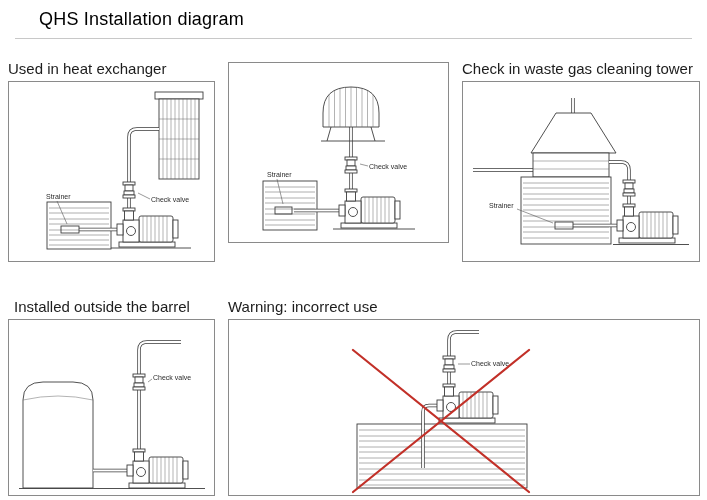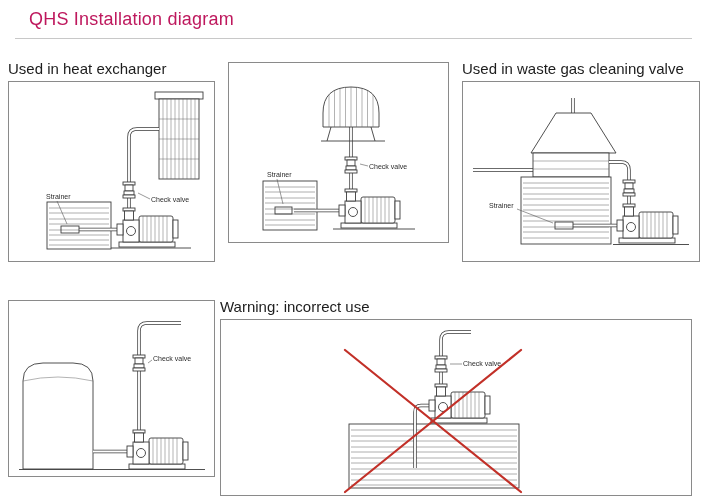--- a/index.html
+++ b/index.html
@@ -1,17 +1,17 @@
 <!DOCTYPE html>
 <html><head>
 <meta charset="utf-8">
 <style>
   *{margin:0;padding:0;box-sizing:border-box}
   html,body{width:707px;height:500px;background:#ffffff;font-family:"Liberation Sans",sans-serif;position:relative;overflow:hidden}
-  .page-title{position:absolute;left:29px;top:9px;font-size:18px;font-weight:500;color:#be185d;letter-spacing:.2px;white-space:nowrap}
+  .page-title{position:absolute;left:39px;top:9px;font-size:18px;font-weight:500;color:#000000;letter-spacing:.2px;white-space:nowrap}
   .title-rule{position:absolute;left:15px;top:38px;width:677px;height:1px;background:#c8c8c8}
   .panel{position:absolute}
   .caption{font-size:15px;color:#1d1d1d;height:14px;line-height:14px;margin-bottom:5px;white-space:nowrap}
   .box{border:1px solid #8a8a8a;background:#fff}
   svg{display:block}
   .lbl{font-size:7px;fill:#2b2b2b}
   .pipe-o{stroke:#3a3a3a;stroke-width:3.4;fill:none}
   .pipe-i{stroke:#ffffff;stroke-width:1.9;fill:none}
   .thin{stroke:#3c3c3c;stroke-width:.9;fill:#fff}
   .thin-nf{stroke:#3c3c3c;stroke-width:.9;fill:none}
@@ -116,21 +116,21 @@
       <use href="#checkvalve" x="114" y="94"></use>
       <path class="leader" d="M48,116 L54,141"></path>
       <text x="38" y="114" class="lbl">Strainer</text>
       <path class="leader" d="M139,103 L131,101"></path>
       <text x="140" y="106" class="lbl">Check valve</text>
     </svg>
   </div>
 </div>
 
 <div class="panel" style="left:462px;top:62px">
-  <div class="caption">Used in waste gas cleaning valve</div>
+  <div class="caption">Check in waste gas cleaning tower</div>
   <div class="box" style="width:238px;height:181px">
     <svg width="236" height="179" viewBox="0 0 236 179">
       <g>
         <path class="pipe-o" d="M10,88 H70"></path>
         <path class="pipe-i" d="M10,88 H70"></path>
       </g>
       <g>
         <path class="pipe-o" d="M110,16 V31"></path>
         <path class="pipe-i" d="M110,16 V31"></path>
       </g>
@@ -155,20 +155,21 @@
       <line x1="150" y1="162.5" x2="226" y2="162.5" class="ground"></line>
       <use href="#pump" x="152" y="122"></use>
       <use href="#checkvalve" x="158" y="98"></use>
       <path class="leader" d="M54,127 L90,141"></path>
       <text x="26" y="126" class="lbl">Strainer</text>
     </svg>
   </div>
 </div>
 
 <div class="panel" style="left:8px;top:300px">
+  <div class="caption" style="padding-left:6px">Installed outside the barrel</div>
   <div class="box" style="width:207px;height:177px">
     <svg width="205" height="175" viewBox="0 0 205 175">
       <g>
         <path class="pipe-o" d="M130,129 V30 Q130,22 138,22 H172"></path>
         <path class="pipe-i" d="M130,129 V30 Q130,22 138,22 H172"></path>
       </g>
       <g>
         <path d="M14,168 L14,80 Q14,62 34,62 L64,62 Q84,62 84,80 L84,168 Z" class="thin"></path>
         <path class="fins" d="M14,80 Q49,72 84,80"></path>
       </g>
@@ -178,21 +179,21 @@
       </g>
       <line x1="10" y1="168.5" x2="196" y2="168.5" class="ground"></line>
       <use href="#pump" x="116" y="129"></use>
       <use href="#checkvalve" x="122" y="54"></use>
       <path class="leader" d="M143,59 L139,62"></path>
       <text x="144" y="60" class="lbl">Check valve</text>
     </svg>
   </div>
 </div>
 
-<div class="panel" style="left:220px;top:300px">
+<div class="panel" style="left:228px;top:300px">
   <div class="caption">Warning: incorrect use</div>
   <div class="box" style="width:472px;height:177px">
     <svg width="470" height="175" viewBox="0 0 470 175">
       <g>
         <path class="pipe-o" d="M220,64 V20 Q220,12 228,12 H250"></path>
         <path class="pipe-i" d="M220,64 V20 Q220,12 228,12 H250"></path>
       </g>
       <g>
         <rect x="128" y="104" width="170" height="64" class="thin"></rect>
         <path class="stripes" d="M130,110H296 M130,116H296 M130,121H296 M130,127H296 M130,132H296 M130,138H296 M130,143H296 M130,149H296 M130,154H296 M130,160H296 M130,165H296"></path>

